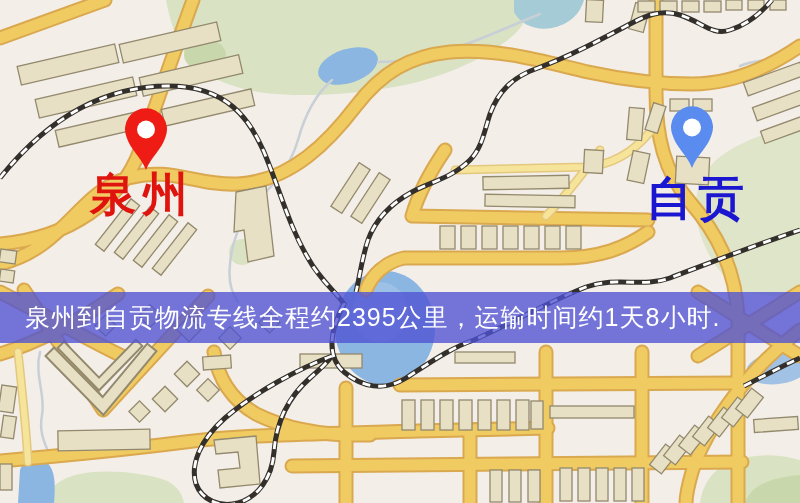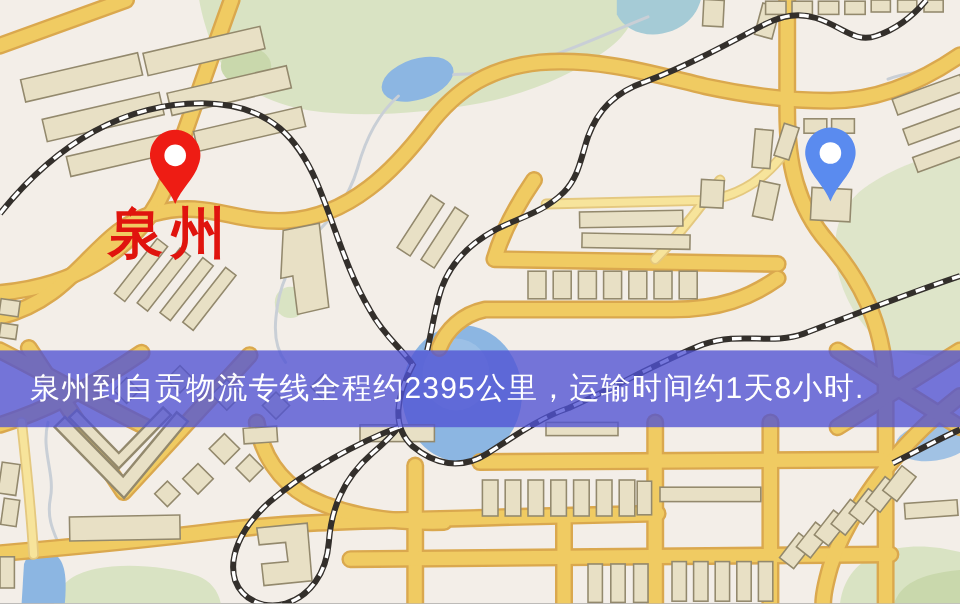--- a/index.html
+++ b/index.html
@@ -22,21 +22,21 @@
   .lroad-c{fill:none;stroke:var(--road-light-casing,#e4c87f);stroke-width:9;stroke-linecap:round;stroke-linejoin:round;}
   .lroad-f{fill:none;stroke:var(--road-light,#f7e49b);stroke-width:6;stroke-linecap:round;stroke-linejoin:round;}
   .bldg rect,.bldg path.bp{fill:var(--building,#e8e0c5);stroke:var(--building-outline,#93896d);stroke-width:1.3;}
   .chev-o{fill:none;stroke:var(--building-outline,#93896d);stroke-linecap:square;}
   .chev-f{fill:none;stroke:var(--building,#e8e0c5);stroke-linecap:square;}
   .rail-base{fill:none;stroke:var(--rail,#332f2b);stroke-width:5;}
   .rail-dash{fill:none;stroke:#ffffff;stroke-width:2.8;stroke-dasharray:8 8;}
 
   
   #banner{
-    position:absolute;left:0;top:292px;width:800px;height:64px;
+    position:absolute;left:0;top:292px;width:800px;height:51px;
     background:var(--banner-bg,rgba(80,82,212,0.78));
     display:flex;align-items:center;
   }
   #banner .banner-text{
     color:var(--banner-text,#fff);font-size:25px;line-height:1;
     padding-left:25px;letter-spacing:1px;white-space:nowrap;
   }
   .pin{position:absolute;width:48px;height:66px;}
   #pin-red{left:122px;top:106px;}
   #pin-blue{left:668px;top:104px;}
@@ -262,14 +262,15 @@
     </svg>
   </div>
   <div class="city-label" id="label-quanzhou">泉州</div>
 
   <div class="pin" id="pin-blue">
     <svg viewBox="0 0 48 66" width="48" height="66">
       <path d="M24,64 C19,51 8,43 4.5,31 A21,21 0 1 1 43.5,31 C40,43 29,51 24,64 Z" fill="var(--marker-blue,#5a8bef)"></path>
       <circle cx="24" cy="23.5" r="9" fill="#ffffff"></circle>
     </svg>
   </div>
+  <div class="city-label" id="label-zigong">自贡</div>
 
 </div>
 
 </body></html>

